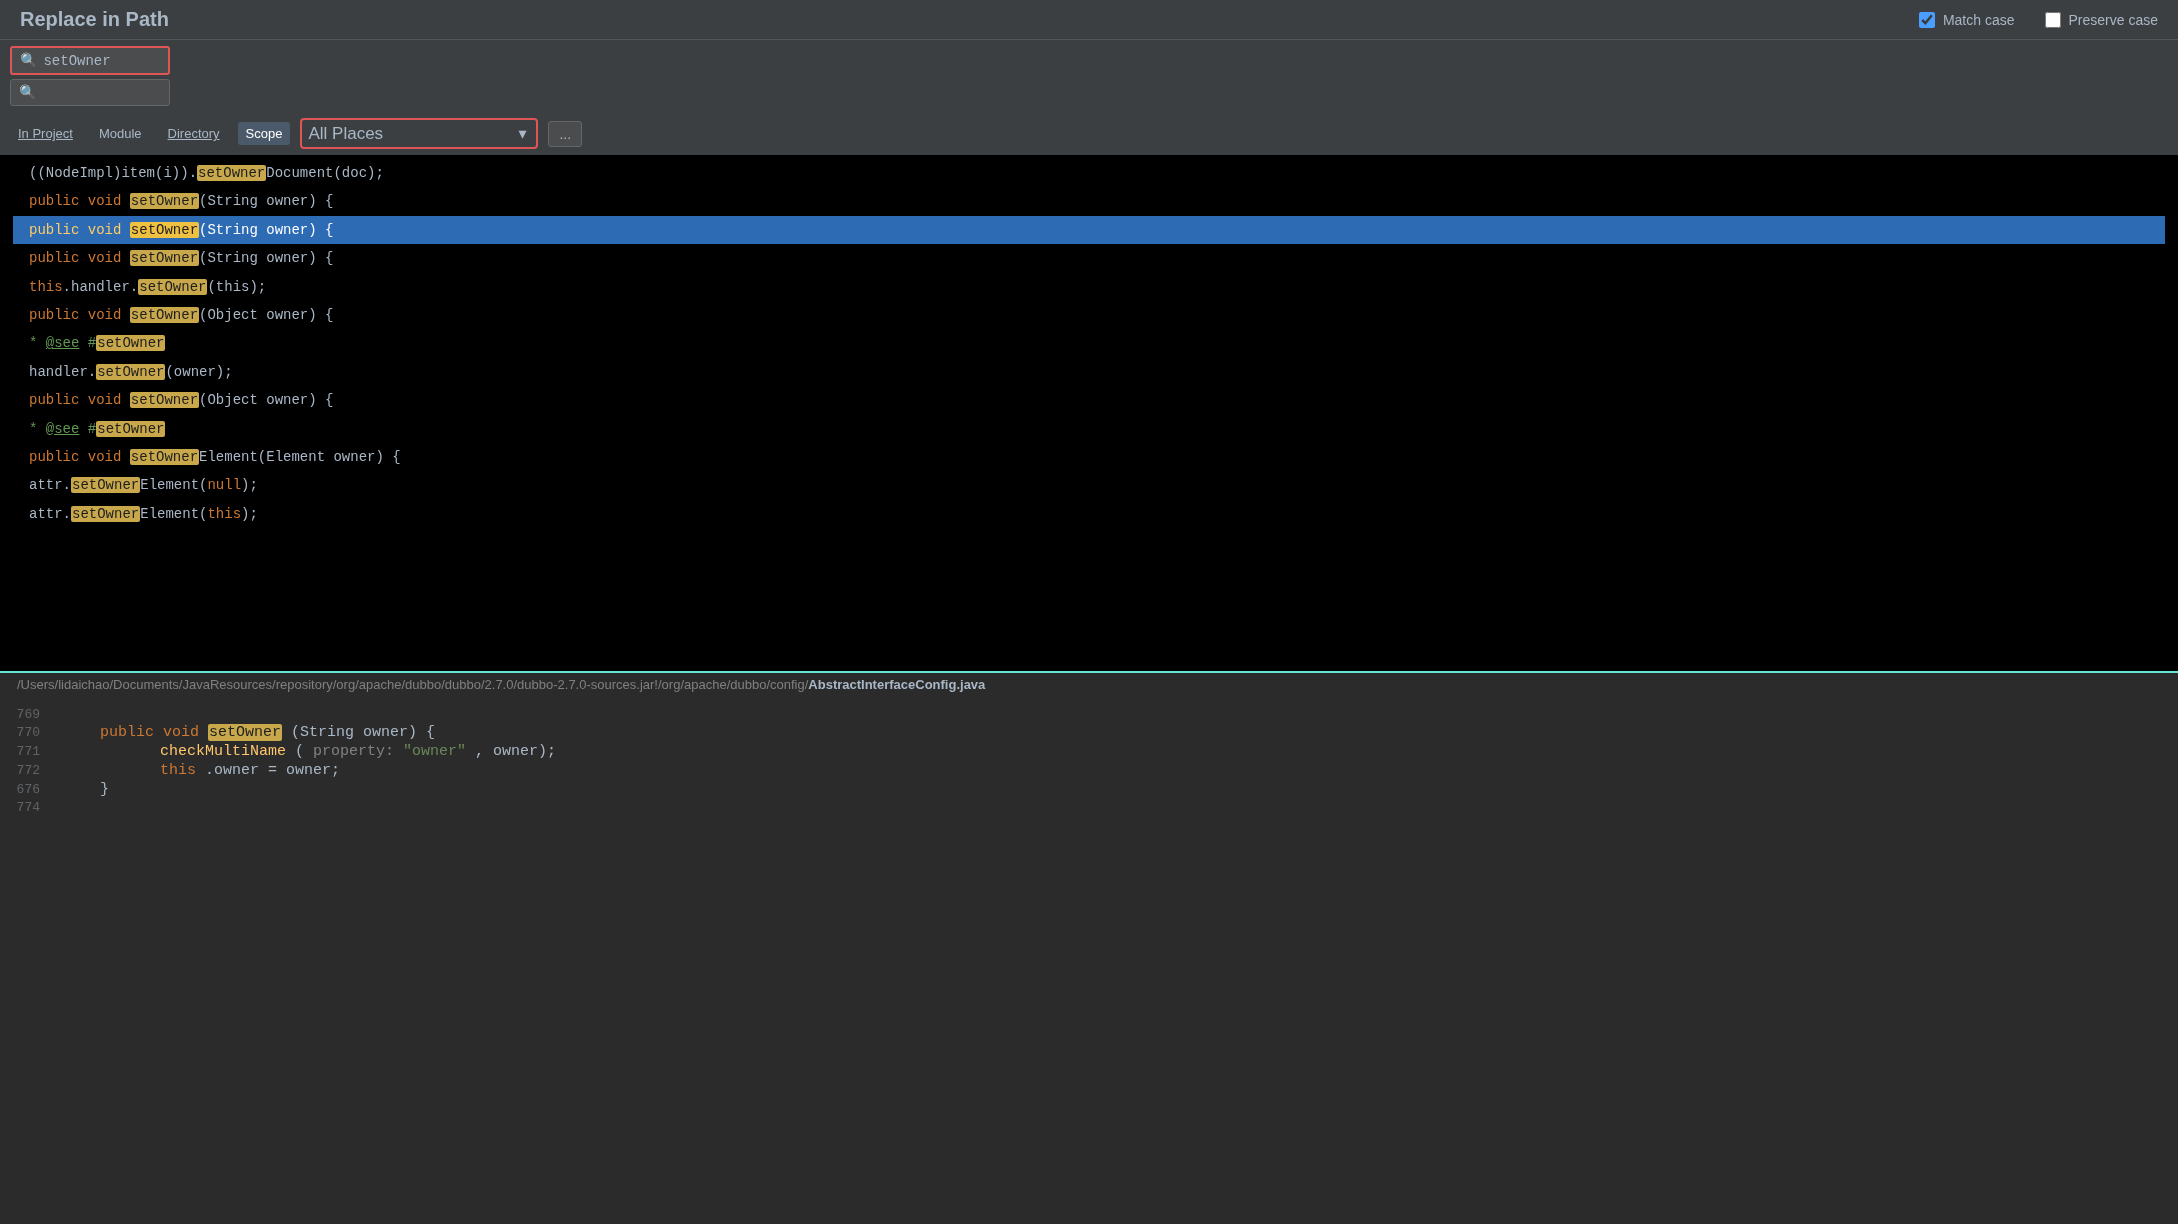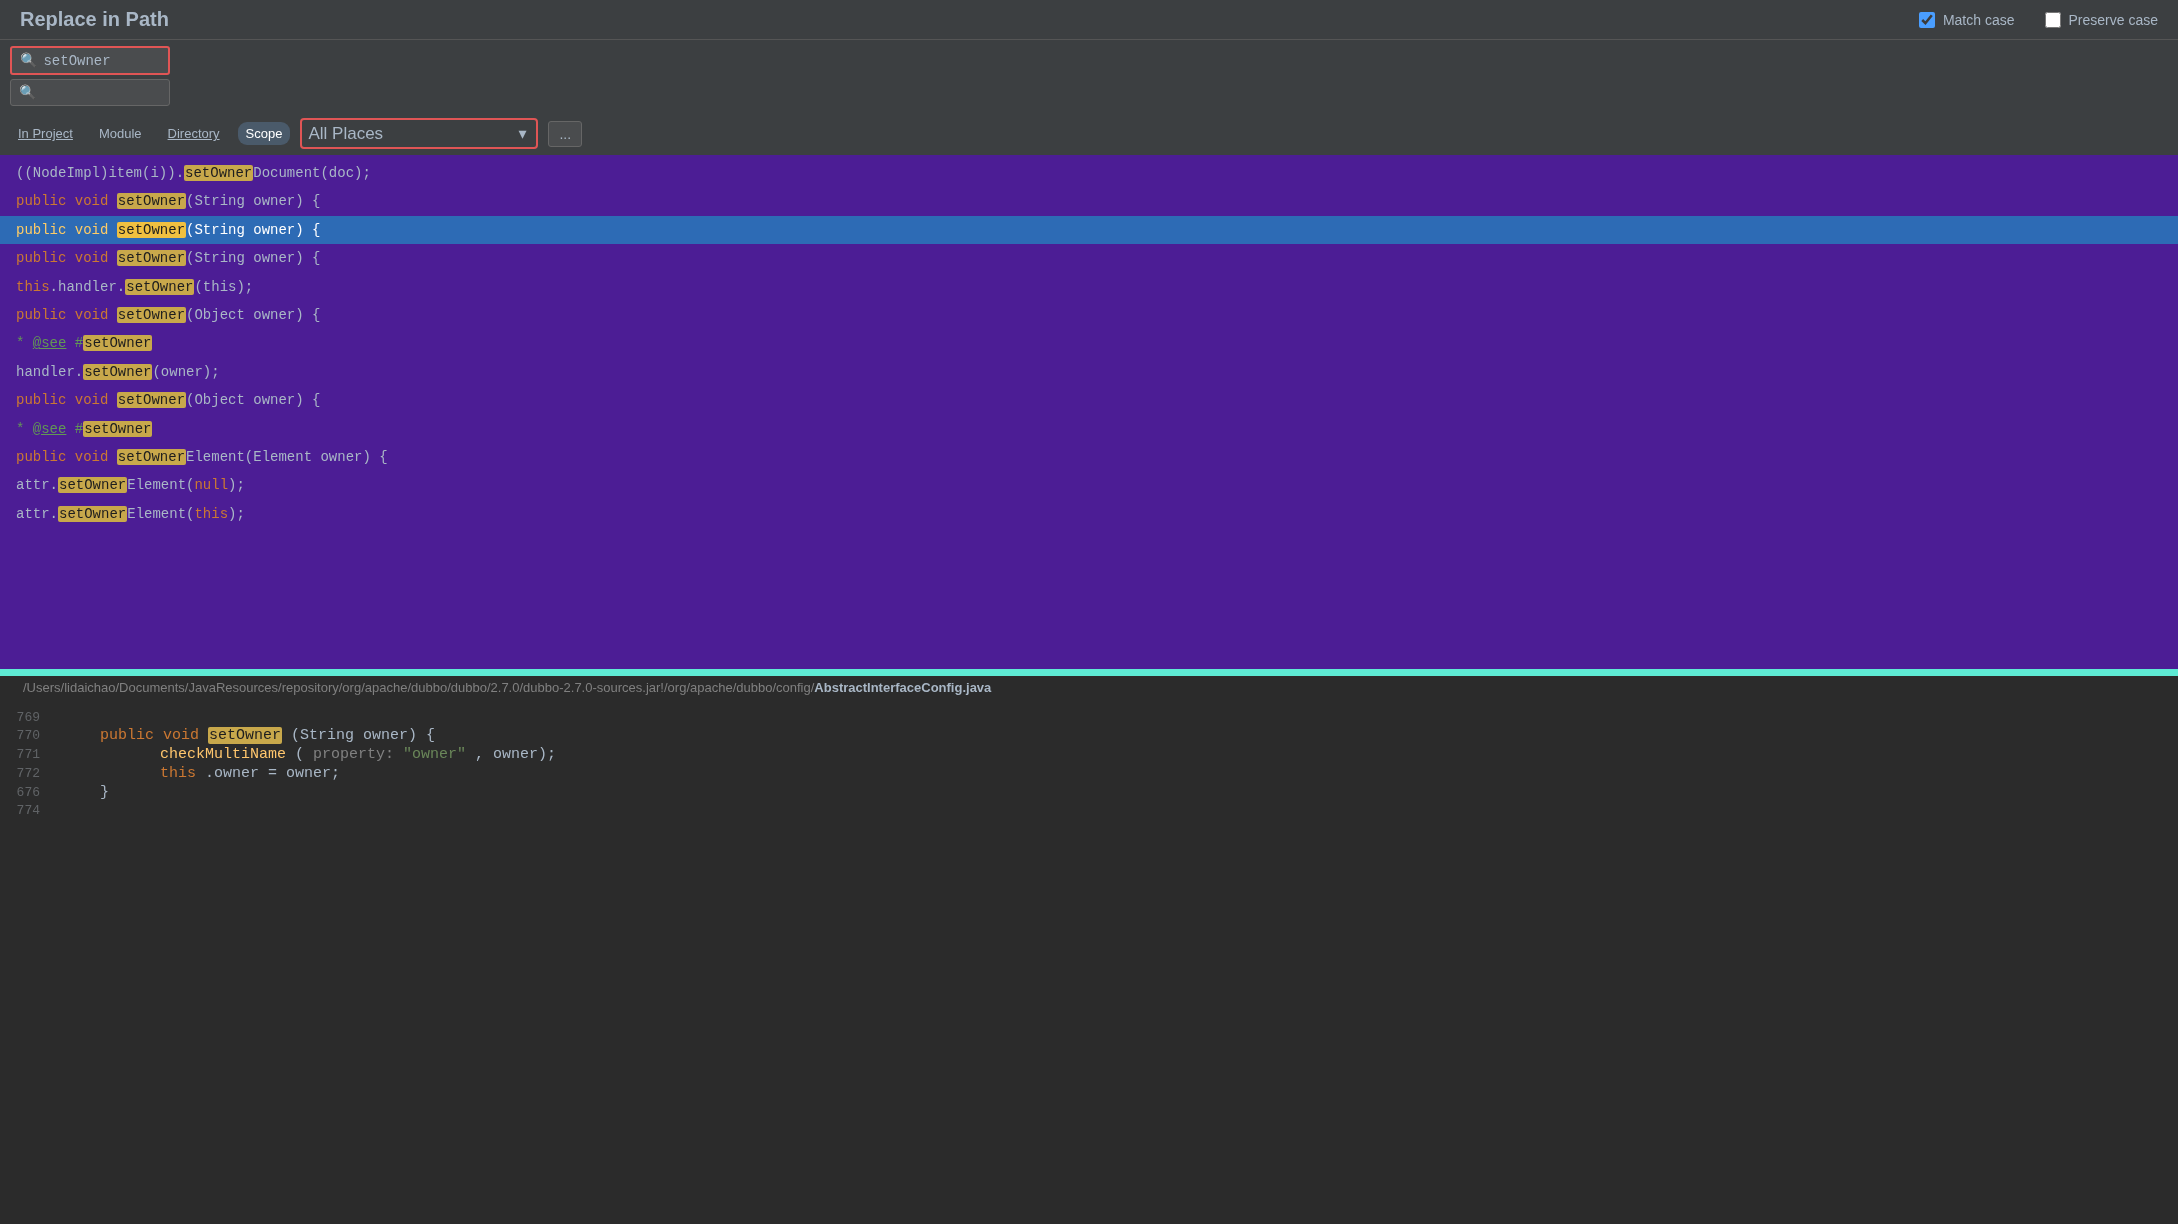--- a/index.html
+++ b/index.html
@@ -114,21 +114,21 @@
       cursor: pointer;
       background: none;
       border: none;
       text-decoration: none;
     }
     .filter-tab.underline {
       text-decoration: underline;
     }
     .filter-tab.active {
       background: #4a5a6a;
-      border-radius: 9px;
+      border-radius: 3px;
       color: #fff;
     }
 
     
     #scope-dropdown-area {
       display: flex;
       align-items: center;
       gap: 6px;
       border: 2px solid #e05555;
       border-radius: 4px;
@@ -159,22 +159,22 @@
       border: 1px solid #666;
       border-radius: 3px;
       color: #a9b7c6;
       cursor: pointer;
       font-size: 14px;
       padding: 4px 10px;
     }
 
     
     #results-list {
-      background: #4c1d95;
-      padding: 4px 0;
+      background: #000000;
+      padding: 4px 13px;
       flex: 1;
     }
     .result-row {
       padding: 3px 16px;
       cursor: pointer;
       font-size: 14px;
       white-space: nowrap;
       line-height: 1.6;
     }
     .result-row.selected {
@@ -200,24 +200,24 @@
     .result-row.selected .kw-public,
     .result-row.selected .kw-void,
     .result-row.selected .kw-this,
     .result-row.selected .kw-null { color: #ffcc66; }
     .result-row.selected .normal-text { color: #fff; }
 
     
     #path-divider {
       background: #2b2b2b;
       color: #808080;
-      padding: 4px 23px;
+      padding: 4px 17px;
       font-size: 13px;
       font-family: Arial, sans-serif;
-      border-top: 7px solid #5eead4;
+      border-top: 2px solid #5eead4;
     }
     .path-bold {
       font-weight: bold;
       color: #a9b7c6;
     }
 
     
     #code-preview {
       background: #2b2b2b;
       padding: 10px 0;

